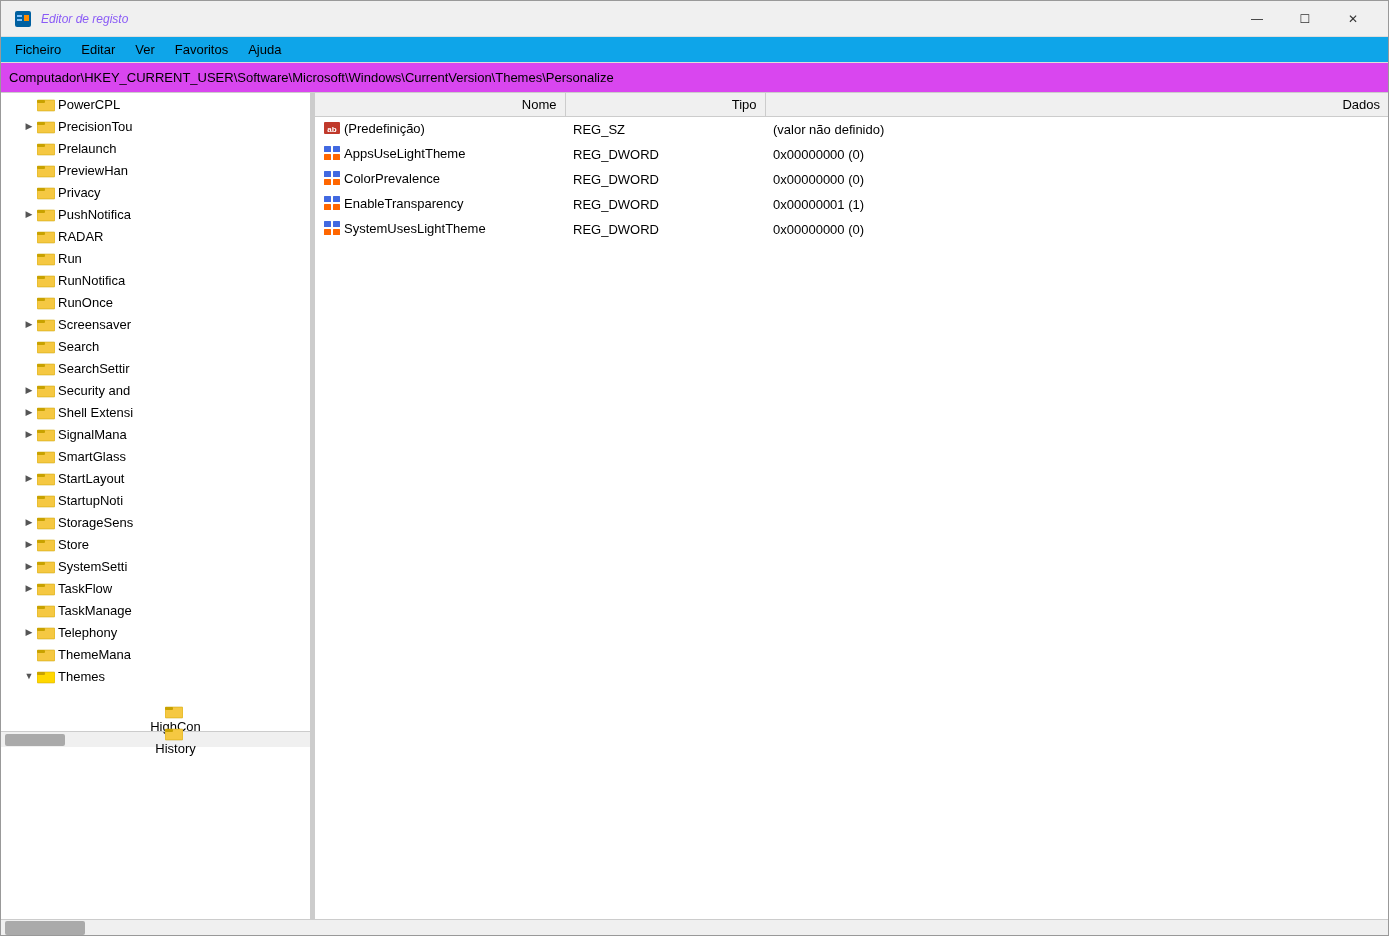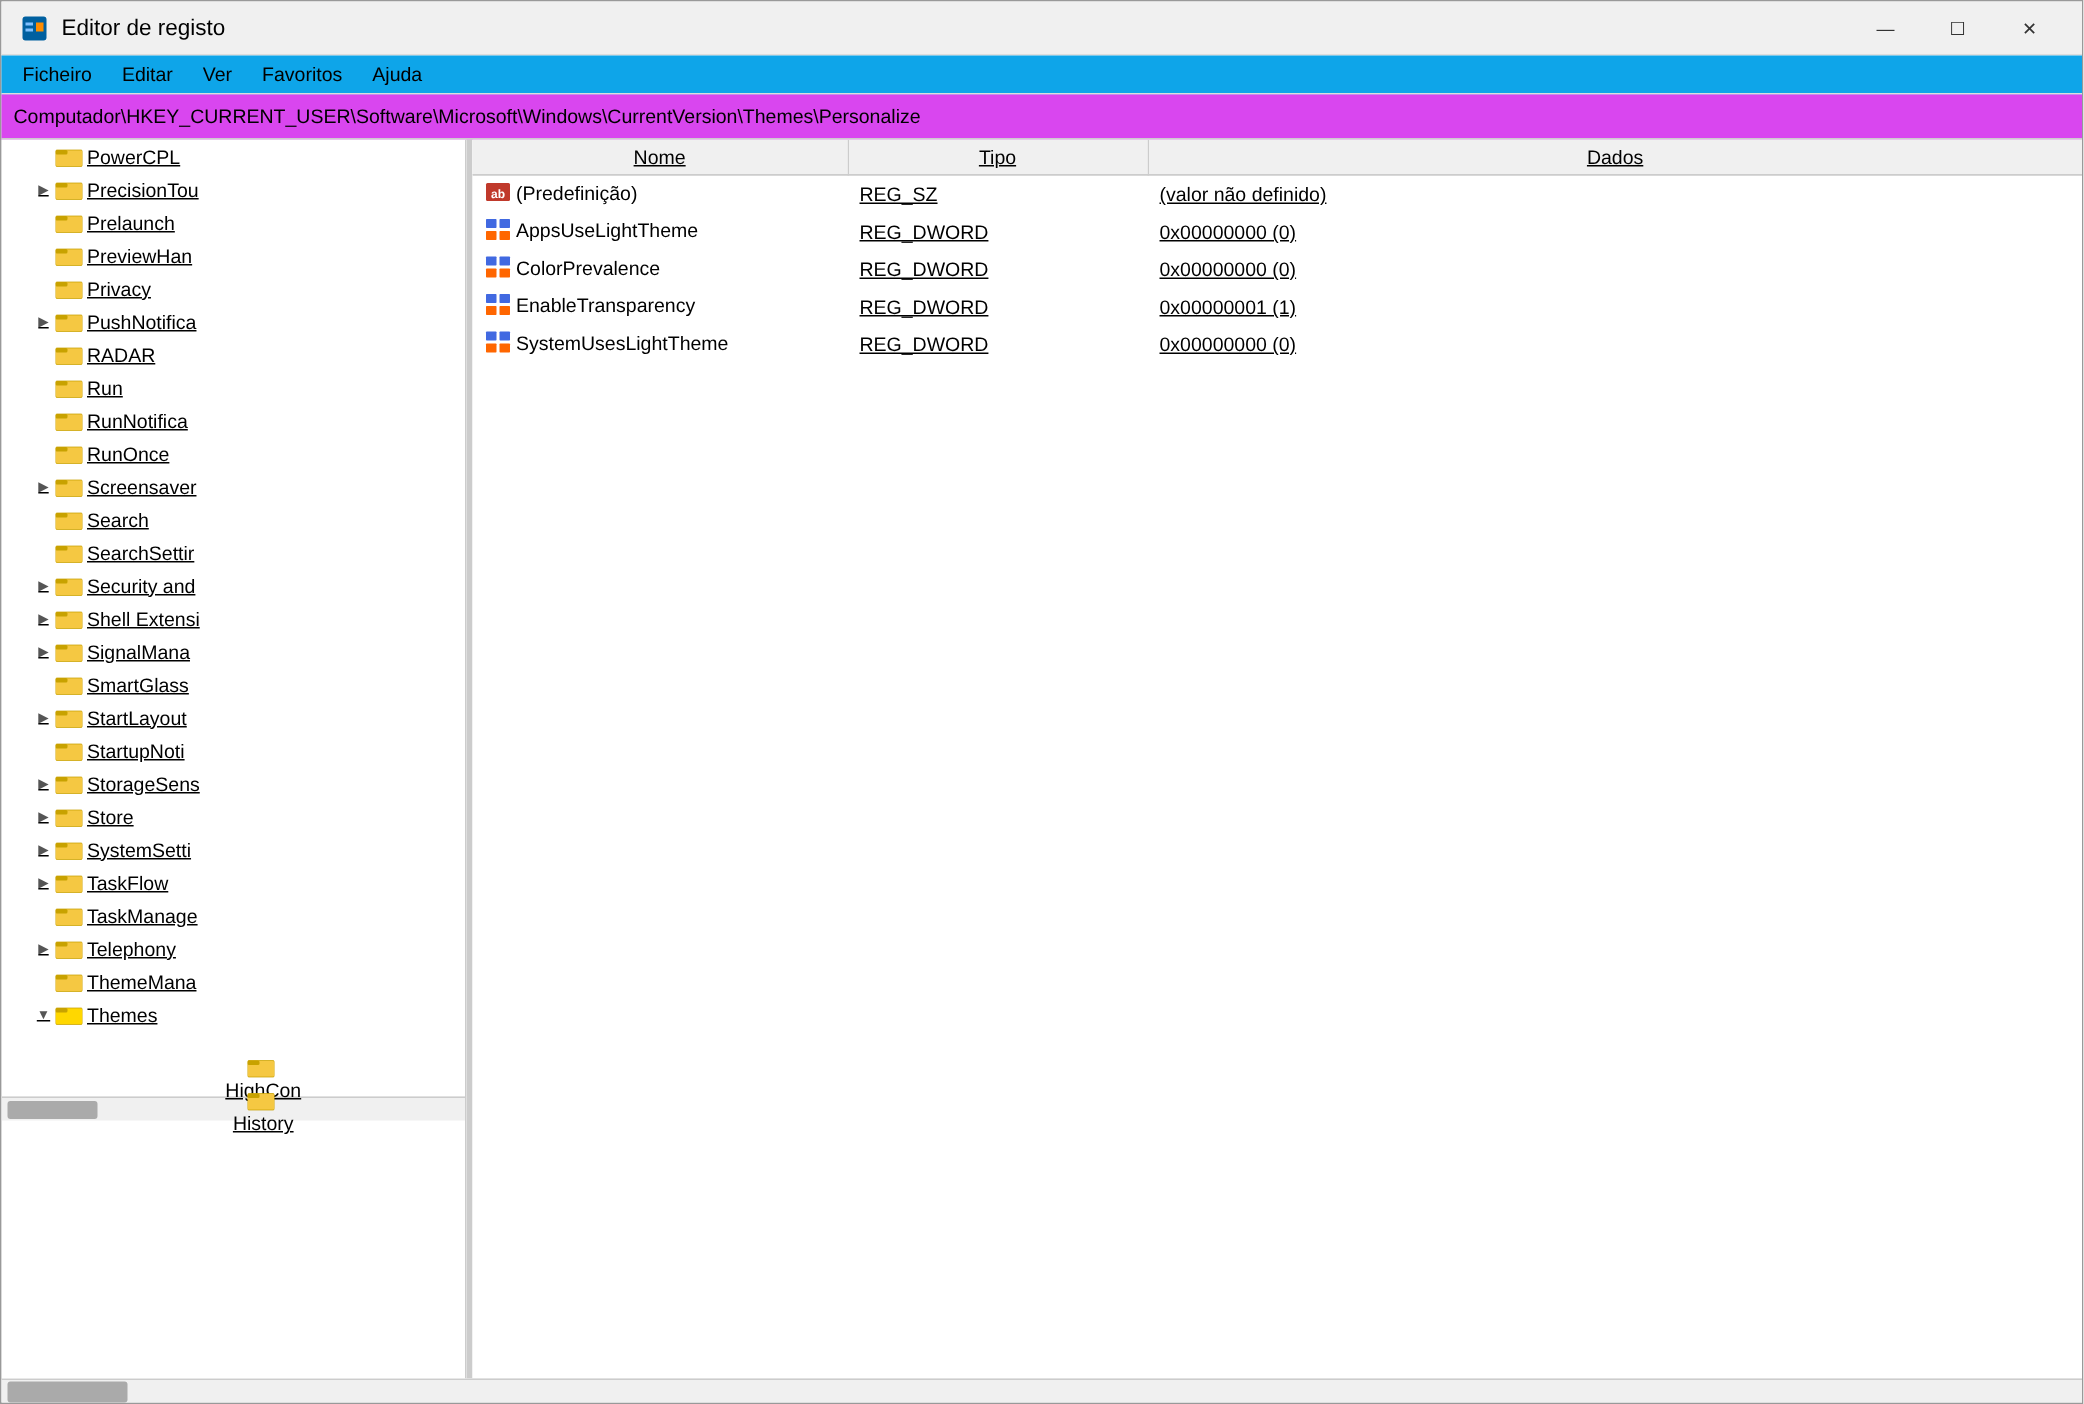--- a/index.html
+++ b/index.html
@@ -34,22 +34,23 @@
     .title-bar-icon {
       width: 20px;
       height: 20px;
       margin-right: 8px;
       display: flex;
       align-items: center;
       justify-content: center;
     }
     .title-bar-title {
       flex: 1;
-      font-size: 15px;
-      color: #000000;
+      font-size: 12px;
+      color: #8b5cf6;
+      font-style: italic;
     }
     .title-bar-controls {
       display: flex;
       gap: 2px;
     }
     .title-bar-btn {
       width: 46px;
       height: 30px;
       border: none;
       background: transparent;
@@ -92,21 +93,20 @@
     .address-bar-text {
       font-size: 13px;
       color: #000;
     }
 
     
     .main-content {
       display: flex;
       flex: 1;
       overflow: hidden;
-      text-decoration: underline;
     }
 
     
     .tree-panel {
       width: 310px;
       min-width: 310px;
       background: #ffffff;
       border-right: 1px solid #ccc;
       overflow-y: auto;
       overflow-x: hidden;
@@ -163,21 +163,21 @@
       padding: 0;
     }
 
     .values-table {
       width: 100%;
       border-collapse: collapse;
     }
     .values-table th {
       background: #f0f0f0;
       border-bottom: 1px solid #ccc;
-      text-align: center;
+      text-align: right;
       padding: 4px 8px;
       font-weight: normal;
       font-size: 13px;
       position: sticky;
       top: 0;
       z-index: 1;
     }
     .values-table td {
       padding: 3px 8px;
       font-size: 13px;

